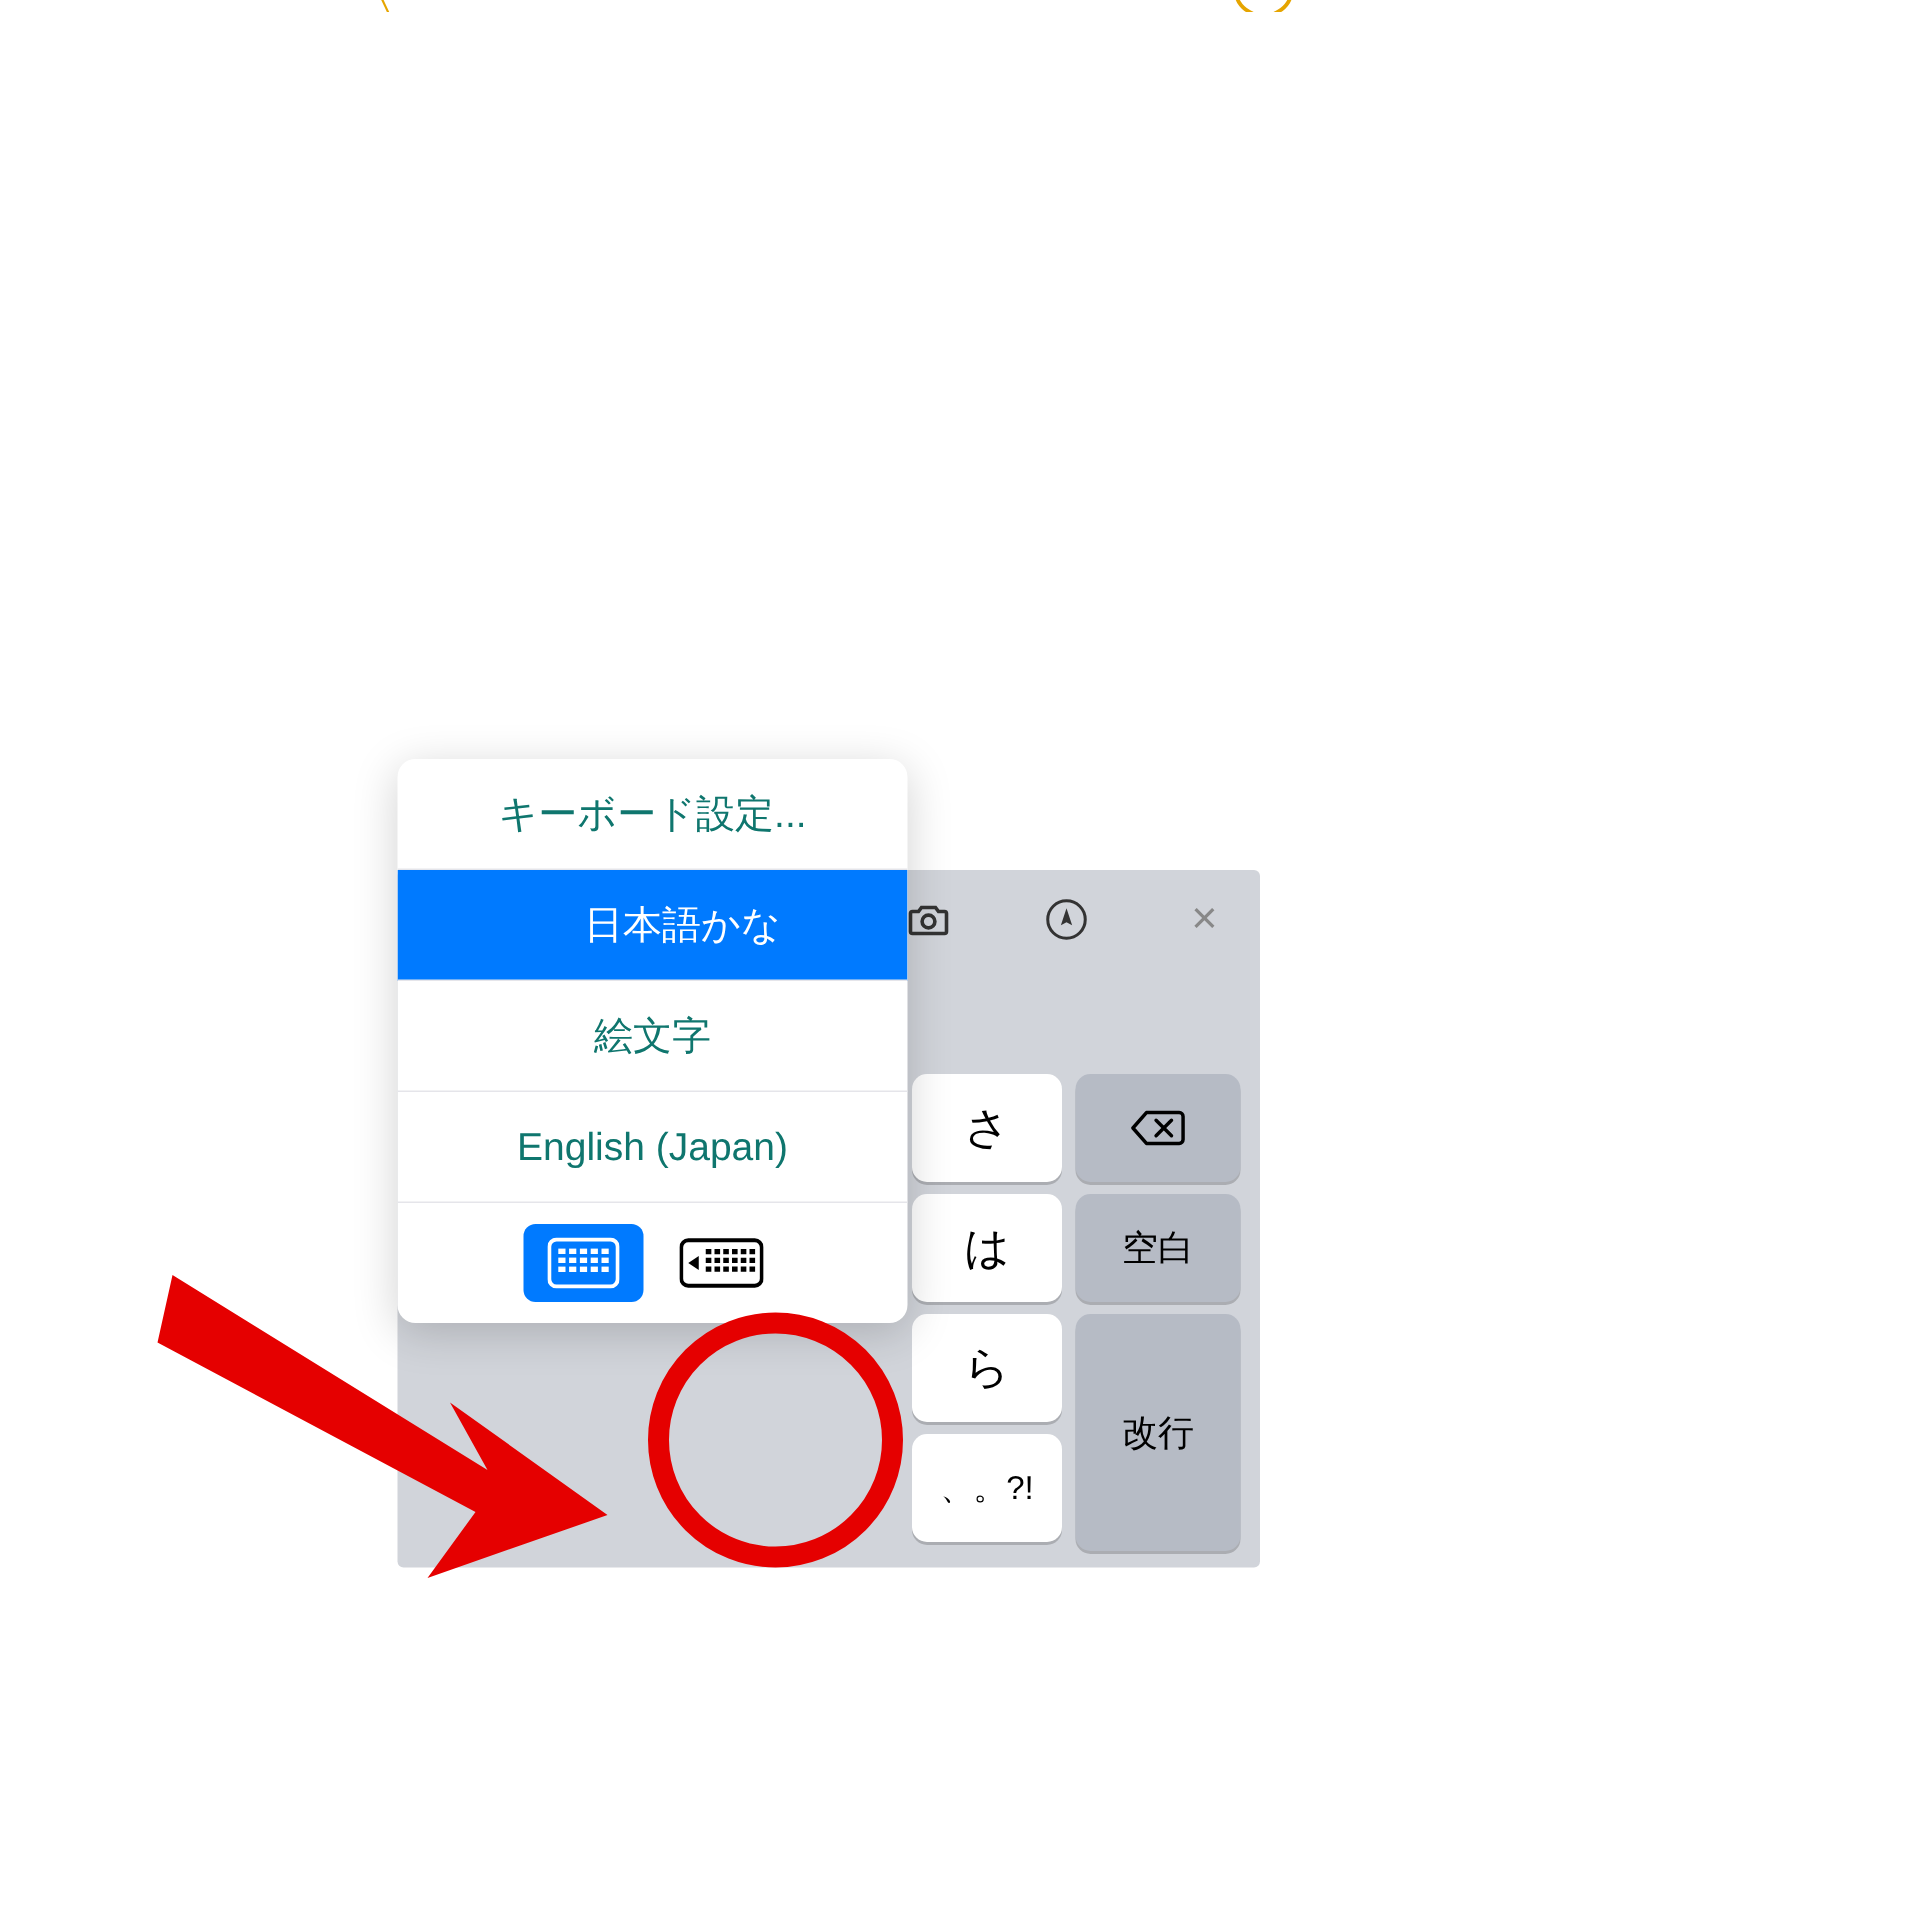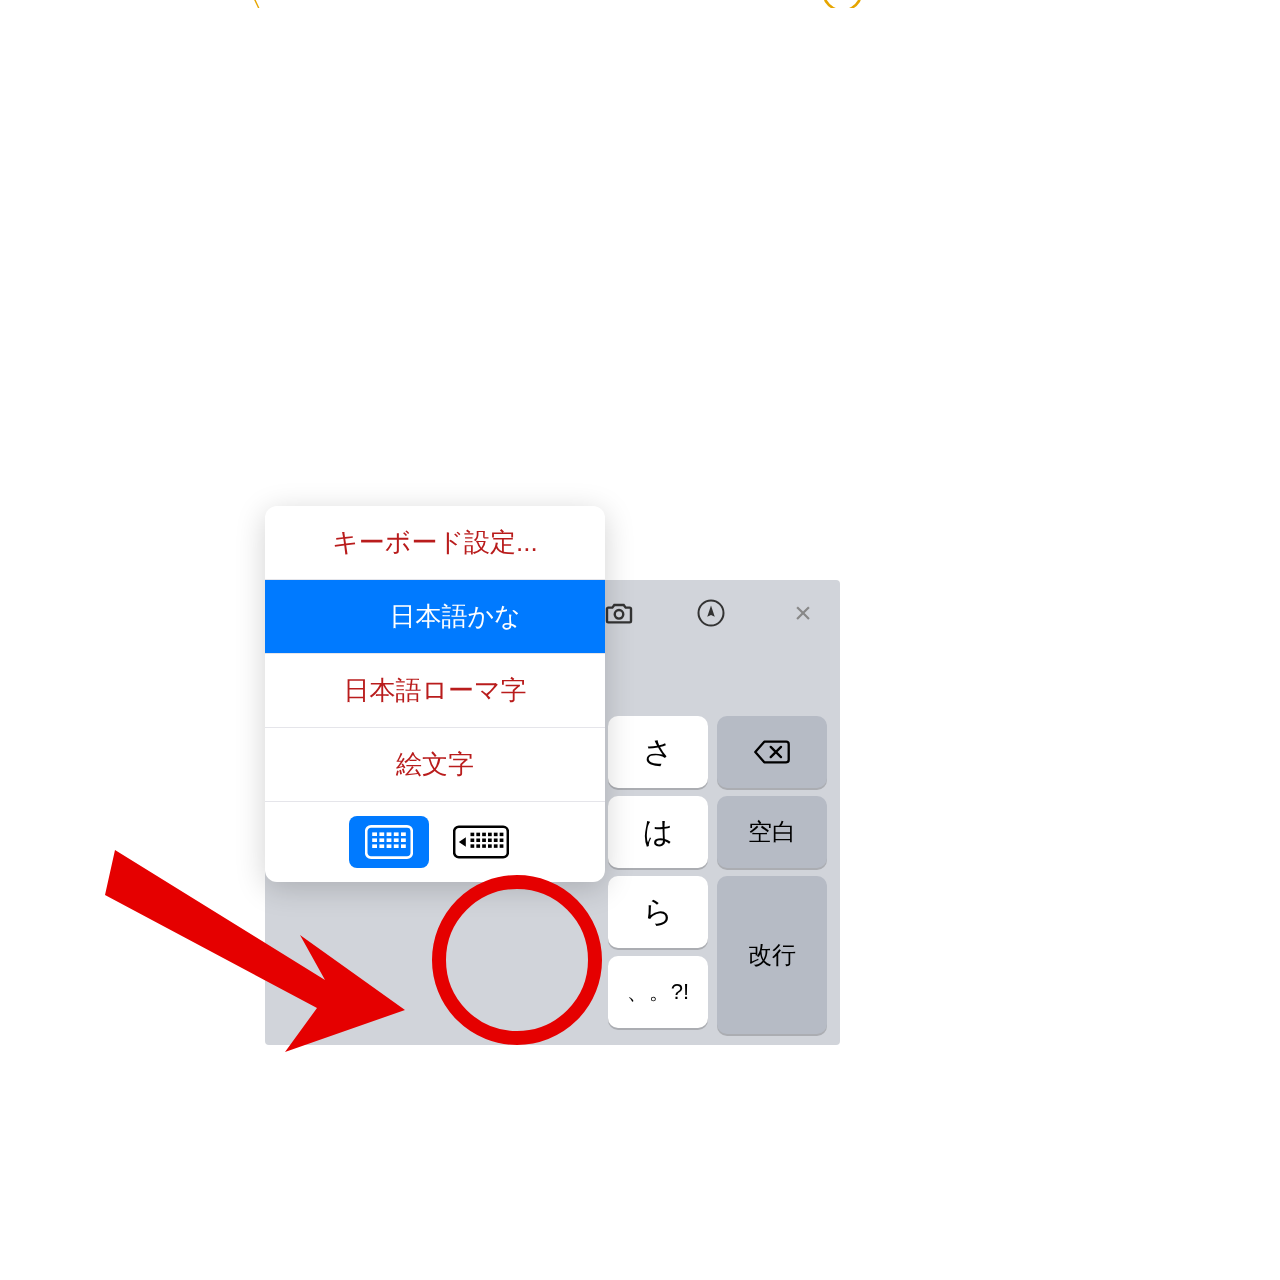--- a/index.html
+++ b/index.html
@@ -76,21 +76,21 @@
       box-shadow: 0 6px 30px rgba(0,0,0,0.18);
       overflow: hidden;
       z-index: 10;
     }
     .popup-item {
       height: 74px;
       display: flex;
       align-items: center;
       justify-content: center;
       font-size: 26px;
-      color: #b91c1c;
+      color: #0f766e;
       border-bottom: 1px solid #e5e5ea;
     }
     .popup-item.selected {
       background: #007aff;
       color: #fff;
       padding-left: 40px;
     }
     .popup-bottom {
       height: 80px;
       display: flex;
@@ -183,24 +183,24 @@
 </div>
 
 <div class="popup">
   <div class="popup-item">
     <span>キーボード設定...</span>
   </div>
   <div class="popup-item selected">
     <span>日本語かな</span>
   </div>
   <div class="popup-item">
-    <span>日本語ローマ字</span>
+    <span>絵文字</span>
   </div>
   <div class="popup-item">
-    <span>絵文字</span>
+    <span>English (Japan)</span>
   </div>
   <div class="popup-bottom">
     <div class="kb-toggle active">
       <svg viewBox="0 0 40 28" width="48" height="34">
         <rect x="1" y="1" width="38" height="26" rx="4" fill="none" stroke="#fff" stroke-width="2.2"></rect>
         <g fill="#fff">
           <rect x="6" y="6" width="4" height="3"></rect>
             <rect x="12" y="6" width="4" height="3"></rect>
             <rect x="18" y="6" width="4" height="3"></rect>
             <rect x="24" y="6" width="4" height="3"></rect>

